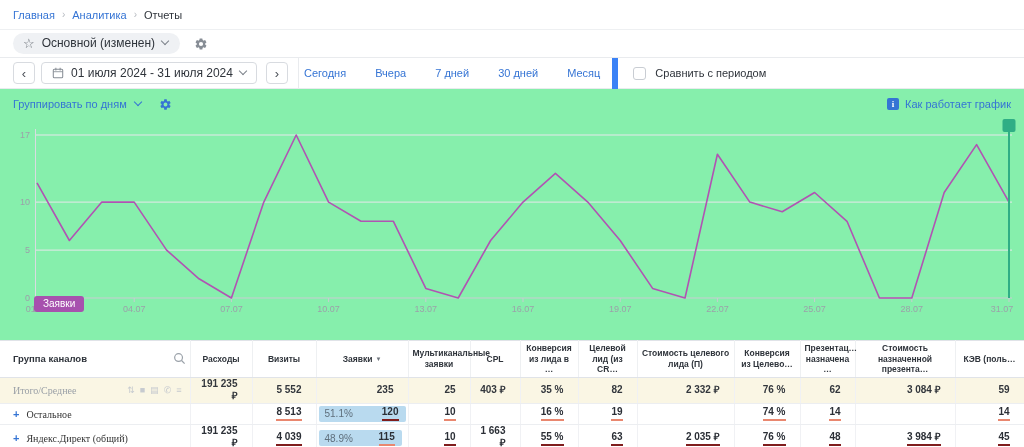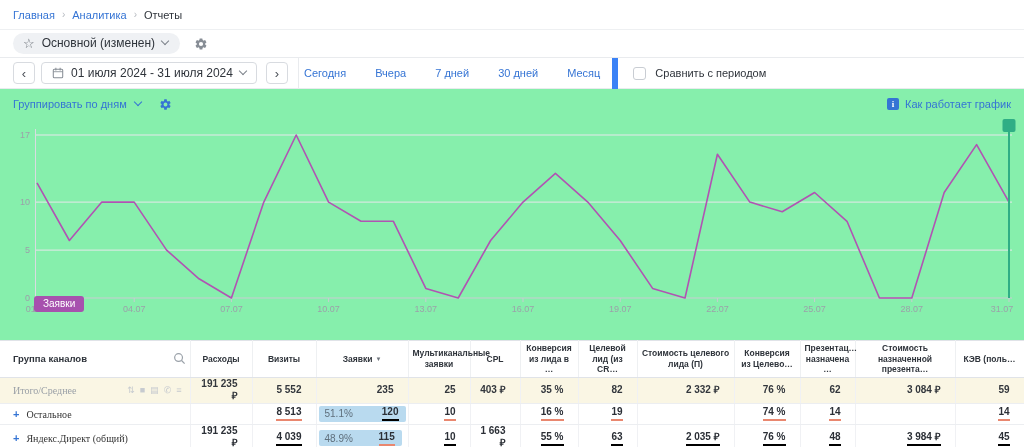--- a/index.html
+++ b/index.html
@@ -77,21 +77,21 @@
   tr.summary td { background:#faf6e4; height:26px; font-weight:bold; color:#33373d; }
   tr.summary .rowlabel { color:#9aa0a7; font-weight:normal; }
   tr.channel td { height:20px;margin-top:47px; }
   .rowlabel { font-size:10px; color:#333;font-family:Liberation Serif, serif; }
   .exp { color:#3574d4; font-weight:bold; margin-right:7px; font-size:11px; cursor:pointer; }
   .rowicons { display:flex; gap:5px; color:#c6cacf; font-size:9px; font-weight:normal; }
   .ric { cursor:pointer; }
   td.num { text-align:right; padding-right:14px; font-weight:bold; color:#2b2f36; }
   td.barcell { padding:0 2px; }
   .val { display:inline-block; line-height:1.2; padding-bottom:1px; }
-  .t-up { border-bottom:2px solid #000000; }
+  .t-up { border-bottom:2px solid #7f1d1d; }
   .t-down { border-bottom:2px solid #e9876f; }
   .bar { background:#b9daef; border-radius:2px; height:16px; display:flex; align-items:center;
     justify-content:space-between; padding:0 7px 0 6px; margin:2px 0; }
   .share { font-size:10px; color:#5f6f7c; font-weight:normal; }
 </style>
 </head>
 <body>
 
 <div class="app">
 

